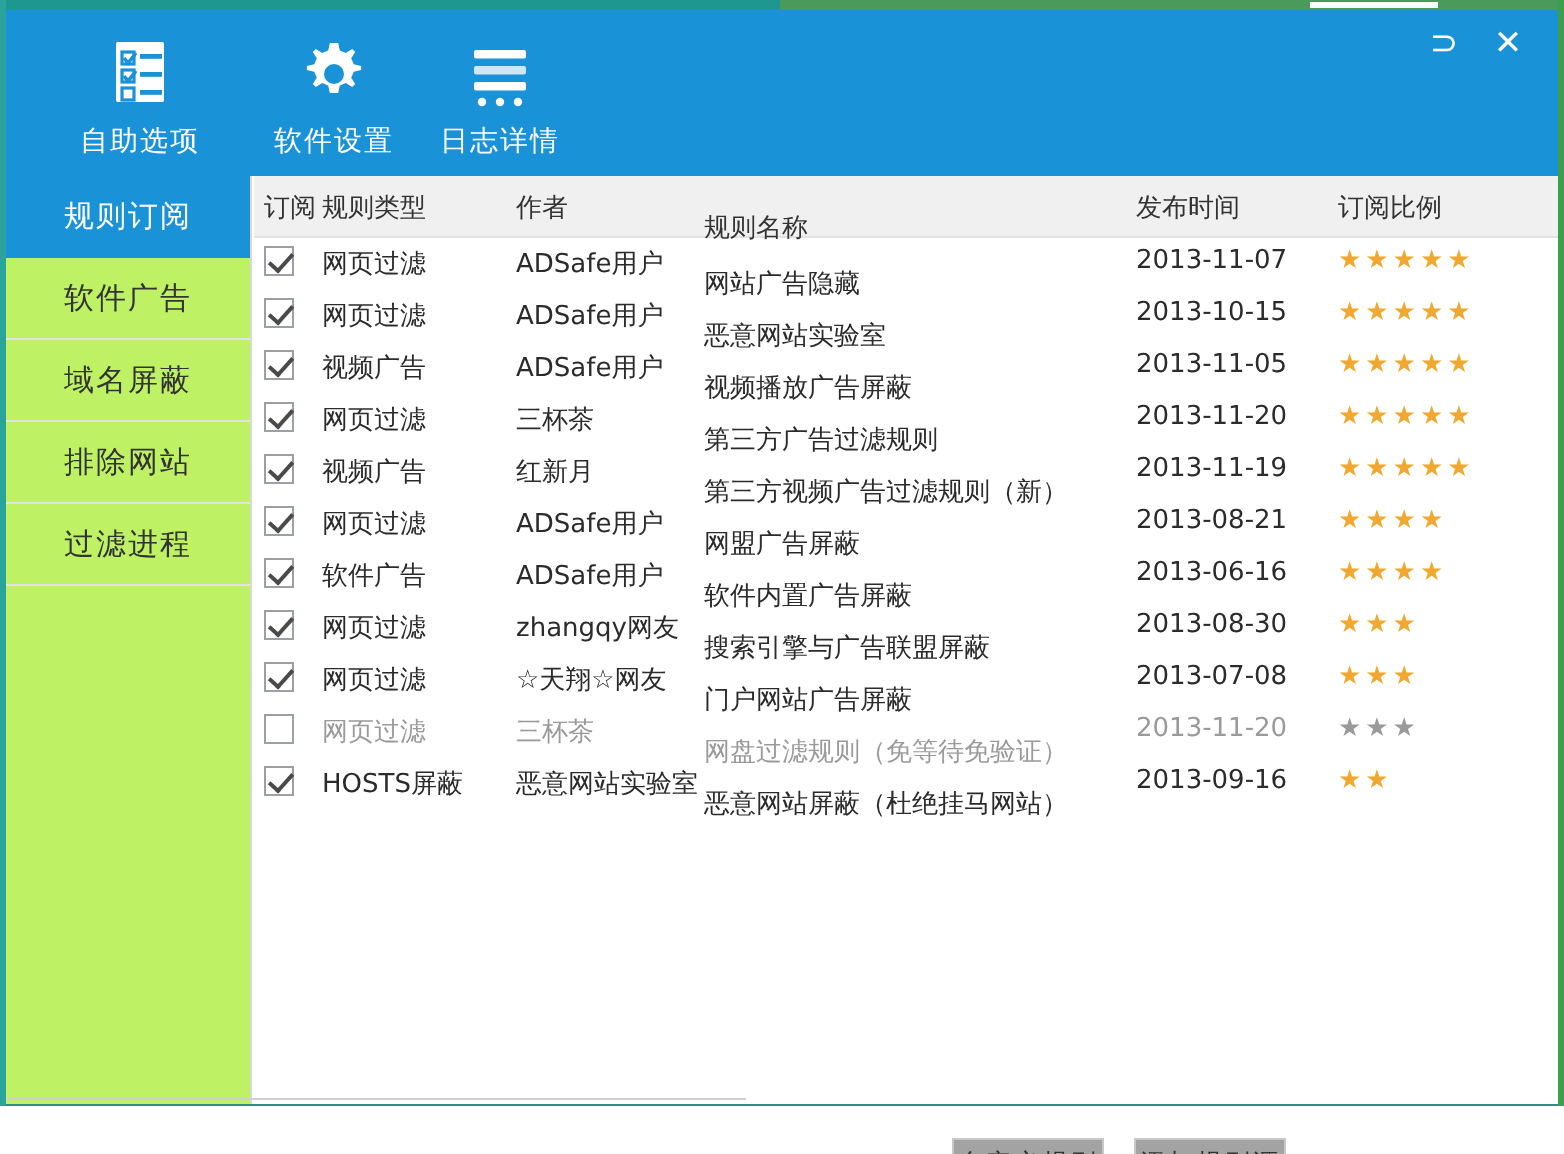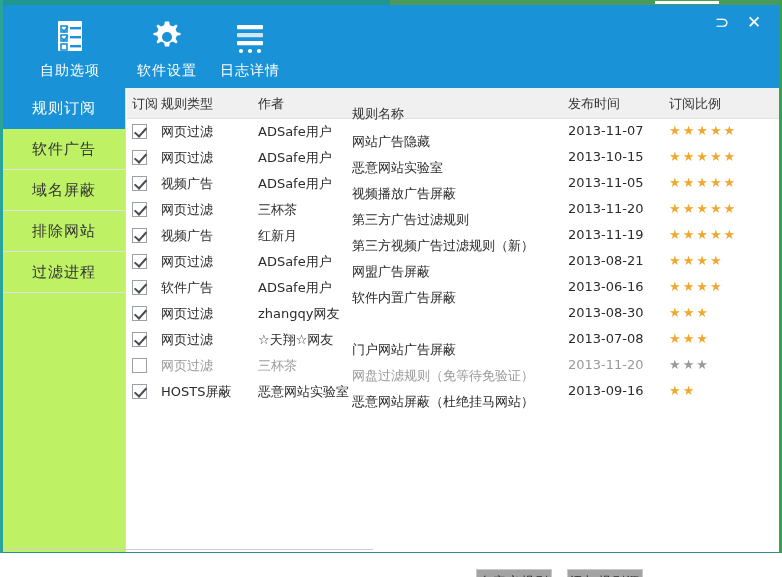--- a/index.html
+++ b/index.html
@@ -271,20 +271,21 @@
           <span class="cell c-type">软件广告</span>
           <span class="cell c-auth">ADSafe用户</span>
           <span class="cell c-name">软件内置广告屏蔽</span>
           <span class="cell c-date">2013-06-16</span>
           <span class="cell c-rate stars">★★★★</span>
         </div>
         <div class="trow">
           <span class="cell c-chk"><span class="cbox on"></span></span>
           <span class="cell c-type">网页过滤</span>
           <span class="cell c-auth">zhangqy网友</span>
+          <span class="cell c-name">搜索引擎与广告联盟屏蔽</span>
           <span class="cell c-date">2013-08-30</span>
           <span class="cell c-rate stars">★★★</span>
         </div>
         <div class="trow">
           <span class="cell c-chk"><span class="cbox on"></span></span>
           <span class="cell c-type">网页过滤</span>
           <span class="cell c-auth">☆天翔☆网友</span>
           <span class="cell c-name">门户网站广告屏蔽</span>
           <span class="cell c-date">2013-07-08</span>
           <span class="cell c-rate stars">★★★</span>

